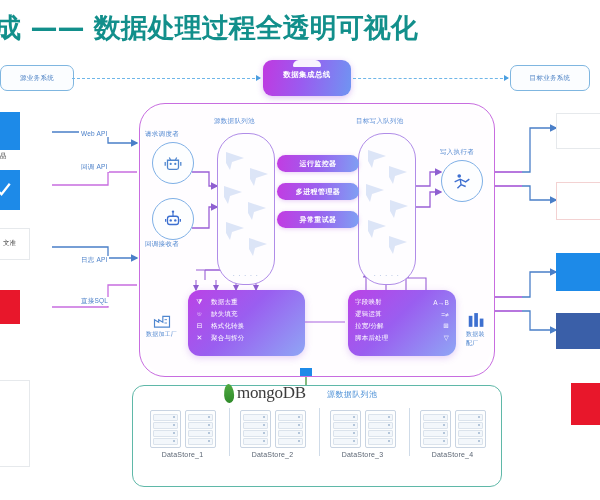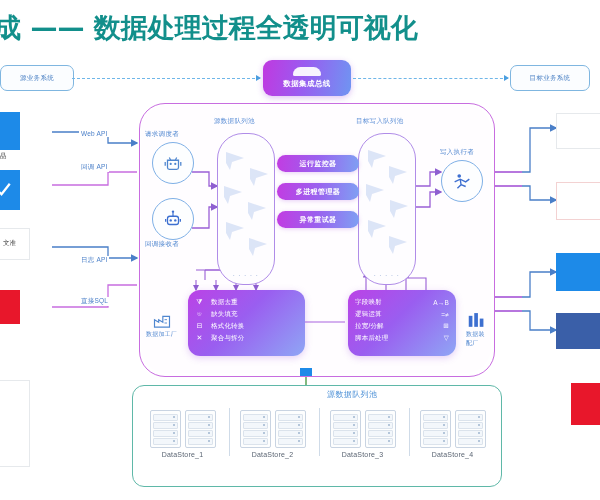--- a/index.html
+++ b/index.html
@@ -23,21 +23,21 @@
     position:absolute;border:1px solid #7fb6e0;border-radius:7px;
     background:#fbfdff;color:#4a80c4;font-size:6.5px;
     display:flex;align-items:center;justify-content:center;
     letter-spacing:.3px;
   }
   .bus{
     position:absolute;left:263px;top:60px;width:88px;height:36px;
     border-radius:9px;
     background:linear-gradient(100deg,#c039e0 0%,#9a5bf0 45%,#6f95f2 100%);
     display:flex;flex-direction:column;align-items:center;justify-content:flex-end;
-    padding-bottom:7px;box-sizing:border-box;
+    padding-bottom:16px;box-sizing:border-box;
     box-shadow:0 2px 6px rgba(150,60,220,.30);
   }
   .bus-label{font-size:7.5px;color:#ffffff;font-weight:bold;letter-spacing:.4px;}
   .bus-cloud{
     width:28px;height:9px;background:#ffffff;opacity:.93;
     border-radius:14px 14px 3px 3px;margin-bottom:3px;
   }
 
   
   .dash{
@@ -400,20 +400,24 @@
   <div class="sideblk blk-lightbox" style="left:-20px;top:380px;width:48px;height:85px;"></div>
 
   <div class="sideblk blk-lightbox" style="left:556px;top:113px;width:60px;height:34px;"></div>
   <div class="sideblk blk-pink" style="left:556px;top:182px;width:60px;height:36px;"></div>
   <div class="sideblk blk-blue" style="left:556px;top:253px;width:60px;height:38px;"></div>
   <div class="sideblk blk-dblue" style="left:556px;top:313px;width:60px;height:36px;"></div>
   <div class="sideblk blk-red" style="left:571px;top:383px;width:45px;height:42px;"></div>
 
   <div class="storage"></div>
 
+  <div class="mongo-wrap">
+    <div class="leaf"></div>
+    <div class="mongo-text">mongoDB</div>
+  </div>
   <div class="store-space">源数据队列池</div>
 
   <div class="ds" style="left:141px;">
     <div class="ds-racks">
       <div class="rack">
           <div class="r"></div>
           <div class="r"></div>
           <div class="r"></div>
           <div class="r"></div>
         </div>

